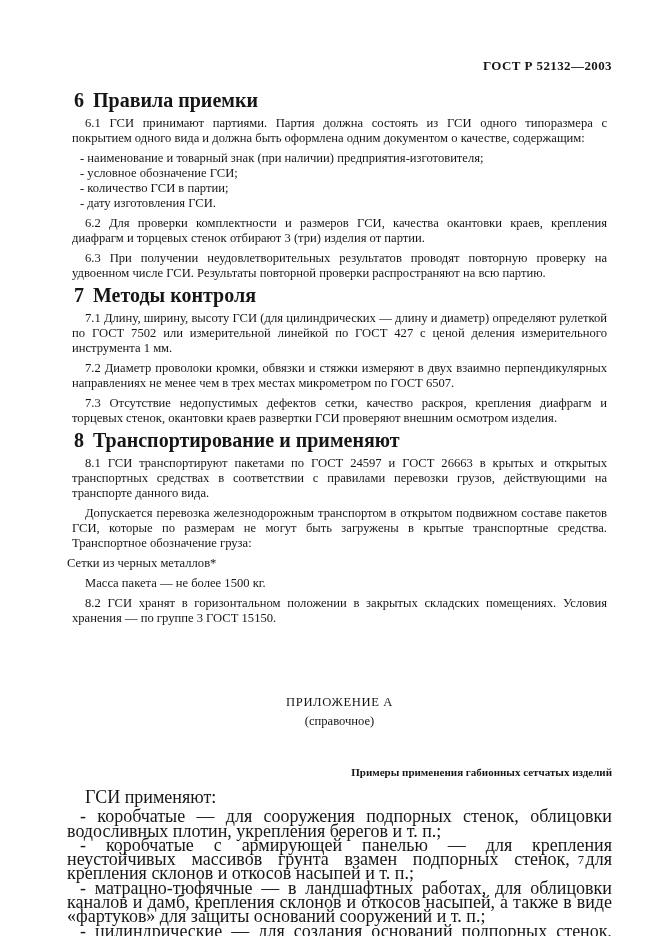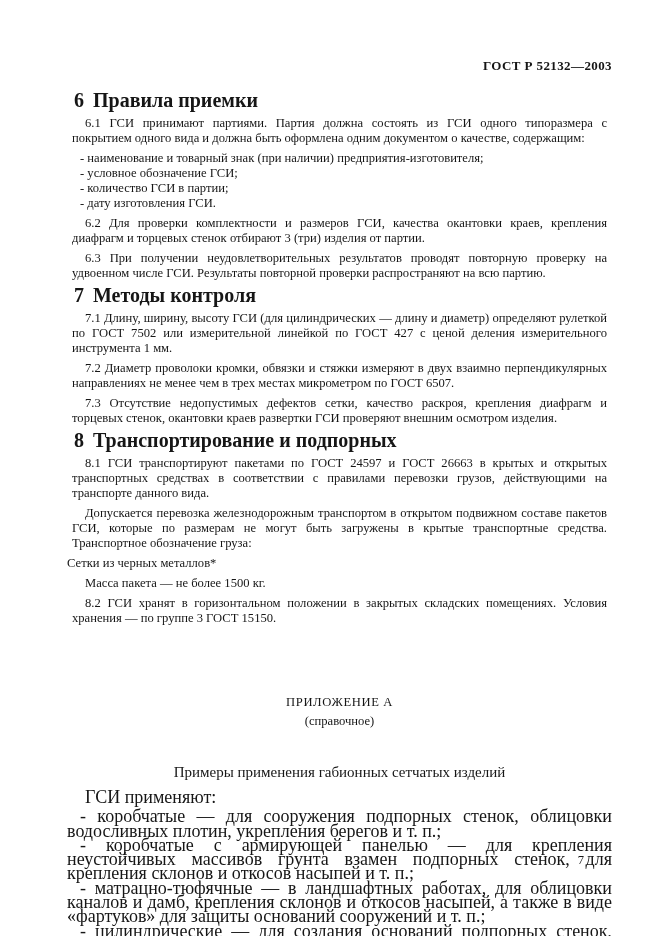--- a/index.html
+++ b/index.html
@@ -60,23 +60,23 @@
     margin: 4px;
     text-align: center;
     font-weight: normal;
     font-size: 12.6px;
     line-height: 15px;
     letter-spacing: 0.6px;
   }
   .appendix-subtitle { letter-spacing: 0; }
   .appendix-heading {
     margin: 34px 0 8px 0;
-    text-align: center;
-    font-weight: normal;
-    font-size: 15px;
+    text-align: right;
+    font-weight: bold;
+    font-size: 11px;
     line-height: 19px;
   }
   .appendix-body {
     font-size: 18px;
     line-height: 14.3px;
   }
   .page-number {
     position: absolute;
     right: 77px;
     bottom: 68px;
@@ -107,21 +107,21 @@
     <h2 class="sec-title">
       <span class="sec-num">7</span><span>Методы контроля</span>
     </h2>
     <p class="para">7.1  Длину, ширину, высоту ГСИ (для цилиндрических — длину и диаметр) определяют рулеткой по ГОСТ 7502 или измерительной линейкой по ГОСТ 427 с ценой деления измерительного инструмента 1 мм.</p>
     <p class="para">7.2  Диаметр проволоки кромки, обвязки и стяжки измеряют в двух взаимно перпендикулярных направлениях не менее чем в трех местах микрометром по ГОСТ 6507.</p>
     <p class="para">7.3  Отсутствие недопустимых дефектов сетки, качество раскроя, крепления диафрагм и торцевых стенок, окантовки краев развертки ГСИ проверяют внешним осмотром изделия.</p>
   </section>
 
   <section>
     <h2 class="sec-title">
-      <span class="sec-num">8</span><span>Транспортирование и подпорных</span>
+      <span class="sec-num">8</span><span>Транспортирование и применяют</span>
     </h2>
     <p class="para">8.1  ГСИ транспортируют пакетами по ГОСТ 24597 и ГОСТ 26663 в крытых и открытых транспортных средствах в соответствии с правилами перевозки грузов, действующими на транспорте данного вида.</p>
     <p class="para">Допускается перевозка железнодорожным транспортом в открытом подвижном составе пакетов ГСИ, которые по размерам не могут быть загружены в крытые транспортные средства. Транспортное обозначение груза:</p>
     <p class="centered-line">Сетки из черных металлов*</p>
     <p class="para">Масса пакета — не более 1500 кг.</p>
     <p class="para">8.2  ГСИ хранят в горизонтальном положении в закрытых складских помещениях. Условия хранения — по группе 3 ГОСТ 15150.</p>
   </section>
 
   <section class="appendix">
     <p class="appendix-title">ПРИЛОЖЕНИЕ А</p>

